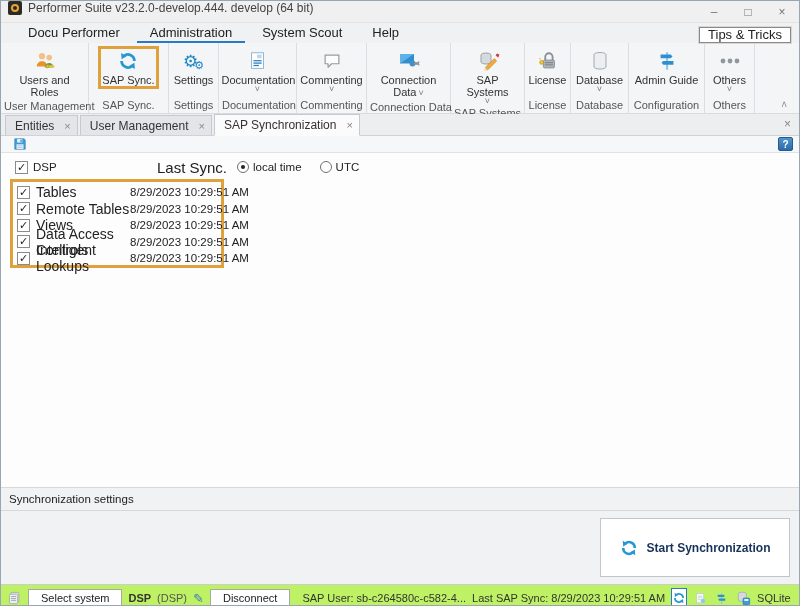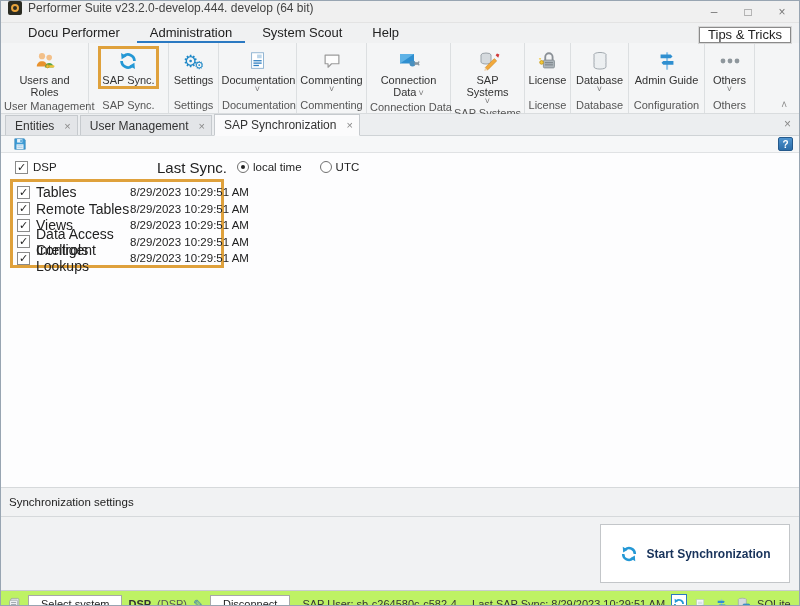--- a/index.html
+++ b/index.html
@@ -59,21 +59,21 @@
   .rdot { width:12px; height:12px; border:1px solid #707070; border-radius:50%; background:#fff; position:relative; }
   .radio.sel .rdot::after { content:""; position:absolute; inset:3px; background:#222; border-radius:50%; }
 
   .sync-list { position:absolute; top:26px; left:9px; width:214px; height:89px; border:3px solid #dfa13c; background:#fdfdfe; padding:2px 0 0 3px; }
   .sync-row { height:16.5px; display:flex; align-items:center; }
   .sync-row .cbx { margin-left:1px; }
   .sync-label { margin-left:6px; font-size:14px; color:#222; width:94px; flex:0 0 auto; }
   .sync-time { font-size:11.5px; color:#222; white-space:nowrap; }
 
   
-  .group-hdr { height:30px; background:#f1f2f3; border-top:1px solid #d6d9db; border-bottom:1px solid #d6d9db; display:flex; align-items:center; padding-left:8px; font-size:11.5px; color:#222;text-align:right; }
+  .group-hdr { height:24px; background:#f1f2f3; border-top:1px solid #d6d9db; border-bottom:1px solid #d6d9db; display:flex; align-items:center; padding-left:8px; font-size:11.5px; color:#222;text-align:right; }
 
   
   .bottom-panel { height:73px; background:#f1f2f3; position:relative; }
   .start-btn { position:absolute; right:9px; top:7px; width:190px; height:59px; background:#fff; border:1px solid #c3c6c9; display:flex; align-items:center; justify-content:center; gap:7px; }
   .start-btn-label { font-size:12px; font-weight:bold; color:#17325a; }
 
   
   .statusbar { height:27px; background:#bef264; border-top:1px solid #c9ccd0; display:flex; align-items:center; padding:0 5px 0 6px; gap:6px; font-size:11px; color:#333; white-space:nowrap; }
   .sb-btn { background:#fff; border:1px solid #a8a8a8; height:18px; padding:0 12px; font-size:11px; color:#222; line-height:16px; }
   .sb-ico-btn { width:21px; height:20px; display:flex; align-items:center; justify-content:center; border:1px solid transparent; background:transparent; }

